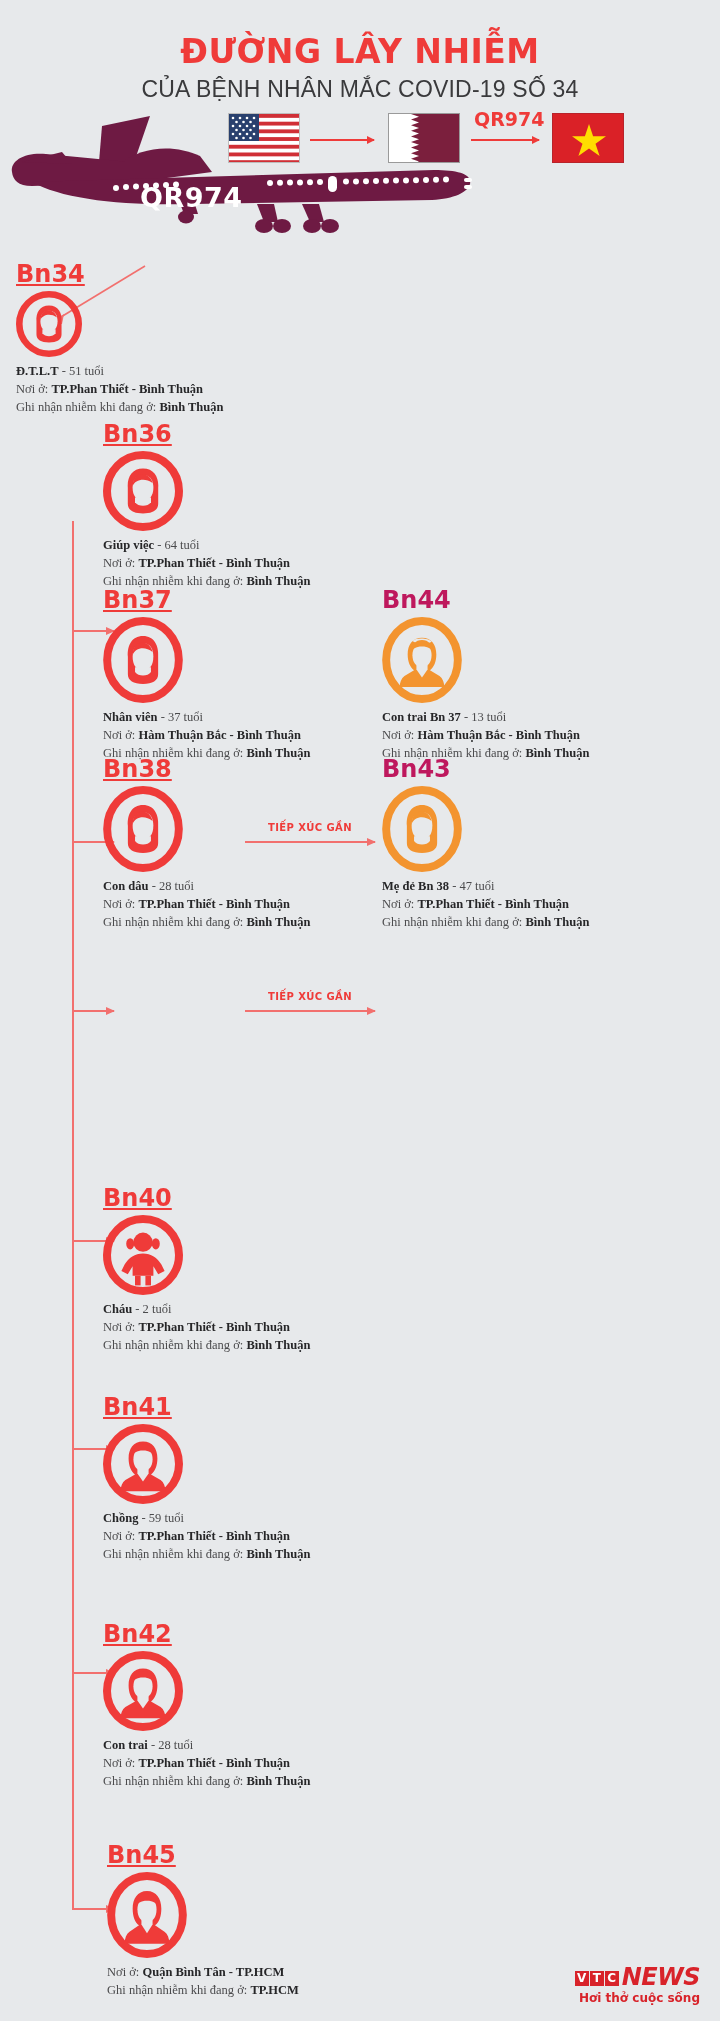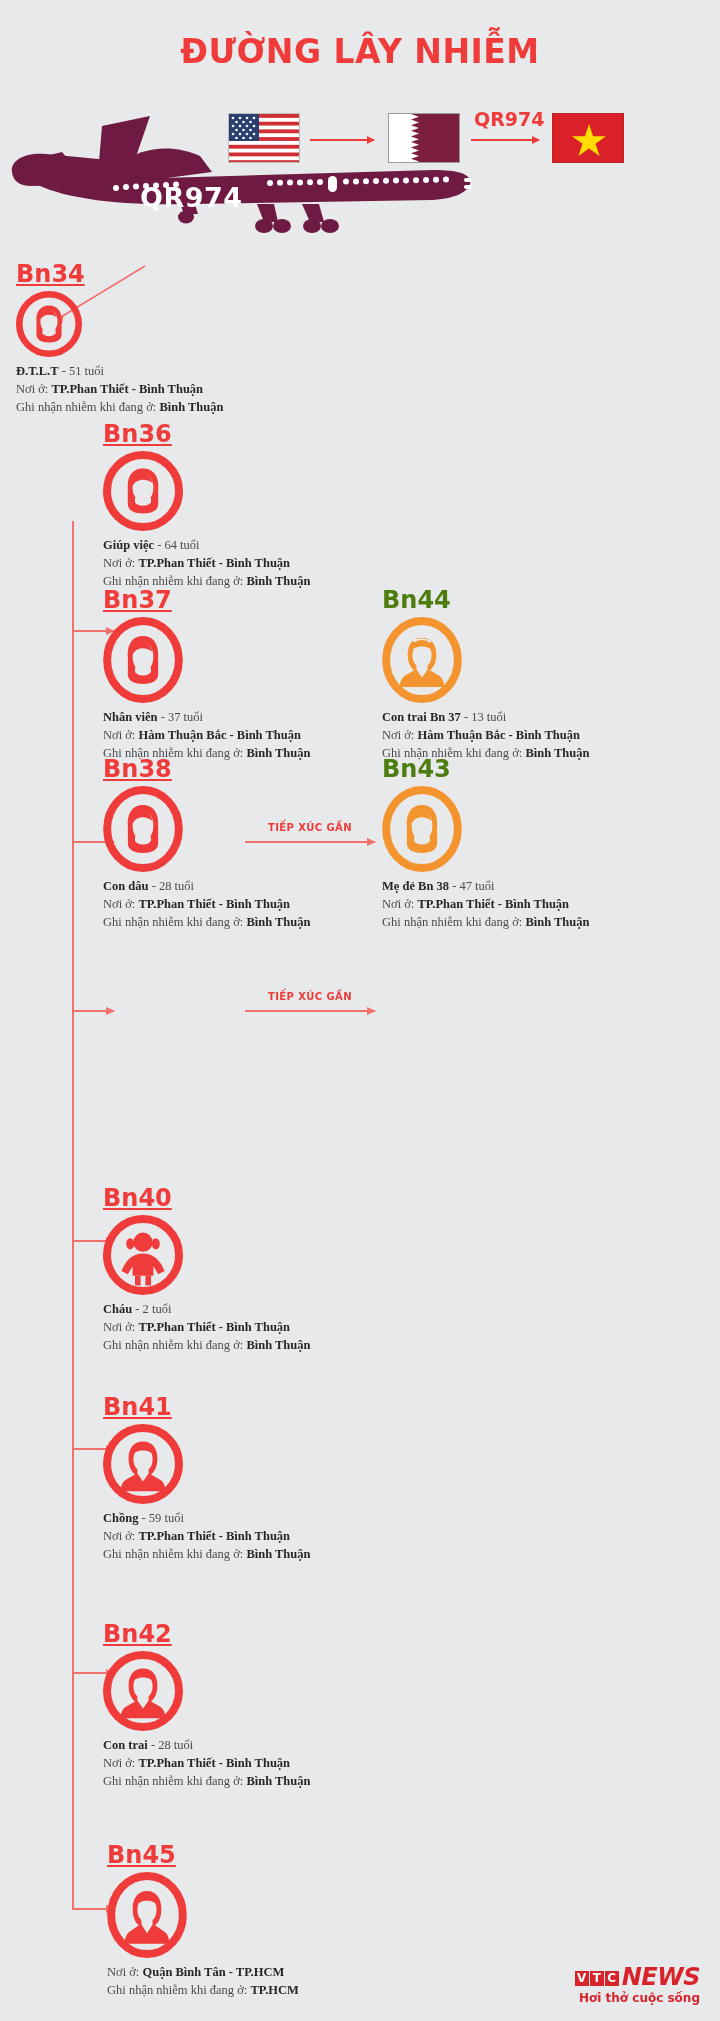--- a/index.html
+++ b/index.html
@@ -113,21 +113,21 @@
   
   .person { position: absolute; }
   .person-label {
     font-size: 24px;
     font-weight: bold;
     line-height: 1;
     margin-bottom: 5px;
     white-space: nowrap;
   }
   .label-red { color: #ef3b39; text-decoration: underline; }
-  .label-orange { color: #4d7c0f; }
+  .label-orange { color: #be185d; }
   .avatar { display: block; }
   .person-info {
     margin-top: 6px;
     font-size: 12.5px;
     line-height: 1.42;
     color: #4a4a4c;
     white-space: nowrap;
     font-family: Liberation Serif, serif;
   }
   .person-info b { color: #262628; font-weight: bold; }
@@ -194,20 +194,21 @@
     margin-top: 2px;
   }
 </style>
 </head>
 <body>
 
 <div id="page">
 
   <div class="header">
     <div class="title-main">ĐƯỜNG LÂY NHIỄM</div>
+    <div class="title-sub">CỦA BỆNH NHÂN MẮC COVID-19 SỐ 34</div>
   </div>
 
   <div class="plane-wrap">
     <svg class="plane-svg" width="500" height="135" viewBox="0 0 500 135">
       <g fill="#6e1a43">
         <path d="M100 22 L148 12 L128 70 L96 70 Z"></path>
         <path d="M10 68 C8 56 24 48 44 50 L148 60 L150 78 L30 82 C16 82 11 76 10 68 Z"></path>
         <path d="M118 60 C140 42 172 40 198 52 L210 68 L150 76 Z"></path>
         <path d="M20 58 L60 48 L70 60 Z"></path>
         <path d="M30 78 C60 95 120 102 190 100 L430 96 C452 95 466 88 468 80 C470 70 456 66 432 66 L160 74 Z"></path>

